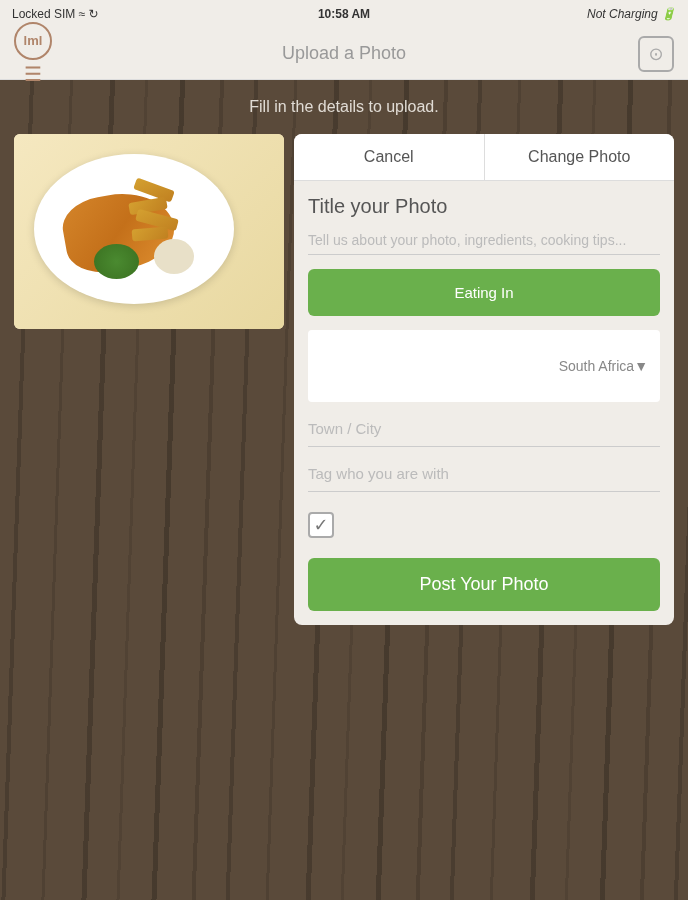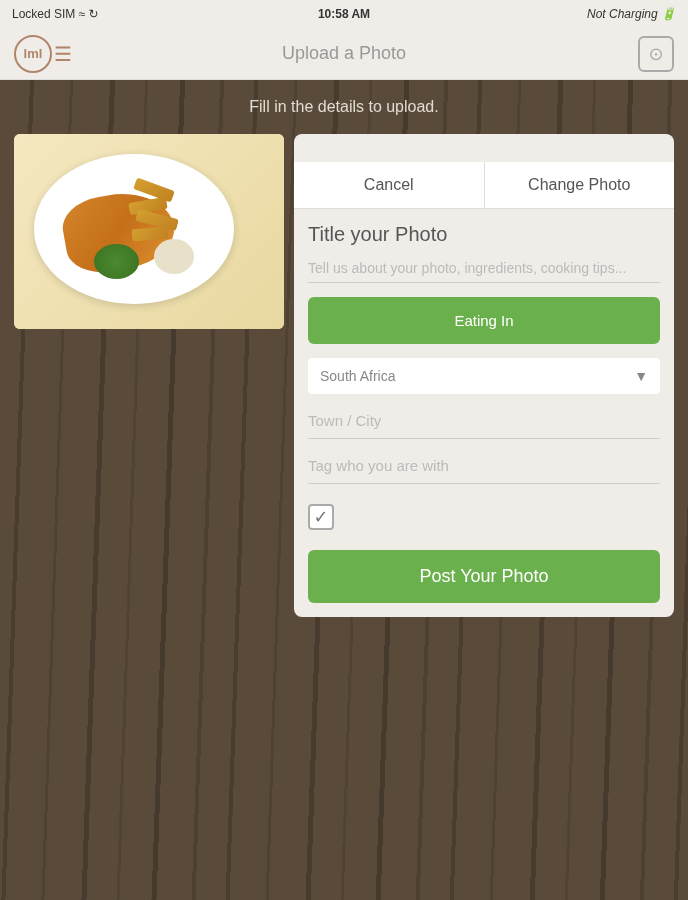--- a/index.html
+++ b/index.html
@@ -33,21 +33,21 @@
       background: #f0ede8;
       height: 52px;
       display: flex;
       align-items: center;
       justify-content: space-between;
       padding: 0 14px;
       border-bottom: 1px solid #ddd;
       position: relative;
       z-index: 10;
     }
-    .nav-left { display: flex; align-items: center; gap: 2px; }
+    .nav-left { display: flex; align-items: center; gap: 2px; flex-direction: column; }
     .logo-circle {
       width: 38px; height: 38px;
       border-radius: 50%;
       border: 2px solid #b0856a;
       display: flex; align-items: center; justify-content: center;
       color: #b0856a;
       font-size: 13px;
       font-weight: 600;
     }
     .hamburger-icon {
@@ -161,21 +161,20 @@
       border-bottom: 1px solid #ddd;
     }
     .top-btn {
       flex: 1;
       padding: 14px 8px;
       background: #fff;
       border: none;
       font-size: 16px;
       color: #555;
       cursor: pointer;
-      margin-top: 28px;
     }
     .top-btn:first-child {
       border-right: 1px solid #ddd;
     }
 
     
     .form-body {
       padding: 14px 14px 14px;
     }
 
@@ -219,24 +218,24 @@
     }
     .toggle-btn.inactive {
       background: #fff;
       color: #555;
     }
 
     
     .dropdown-row {
       display: flex;
       align-items: center;
-      justify-content: space-between;
+      justify-content: flex-end;
       background: #fff;
       border-radius: 4px;
-      padding: 10px 12px;
+      padding: 28px 12px;
       margin-bottom: 10px;
       cursor: pointer;
     }
     .dropdown-row span { font-size: 14px; color: #888; }
     .chevron { font-size: 12px; color: #aaa; }
 
     
     .field-row {
       border-bottom: 1px solid #ccc;
       padding: 8px 0;

